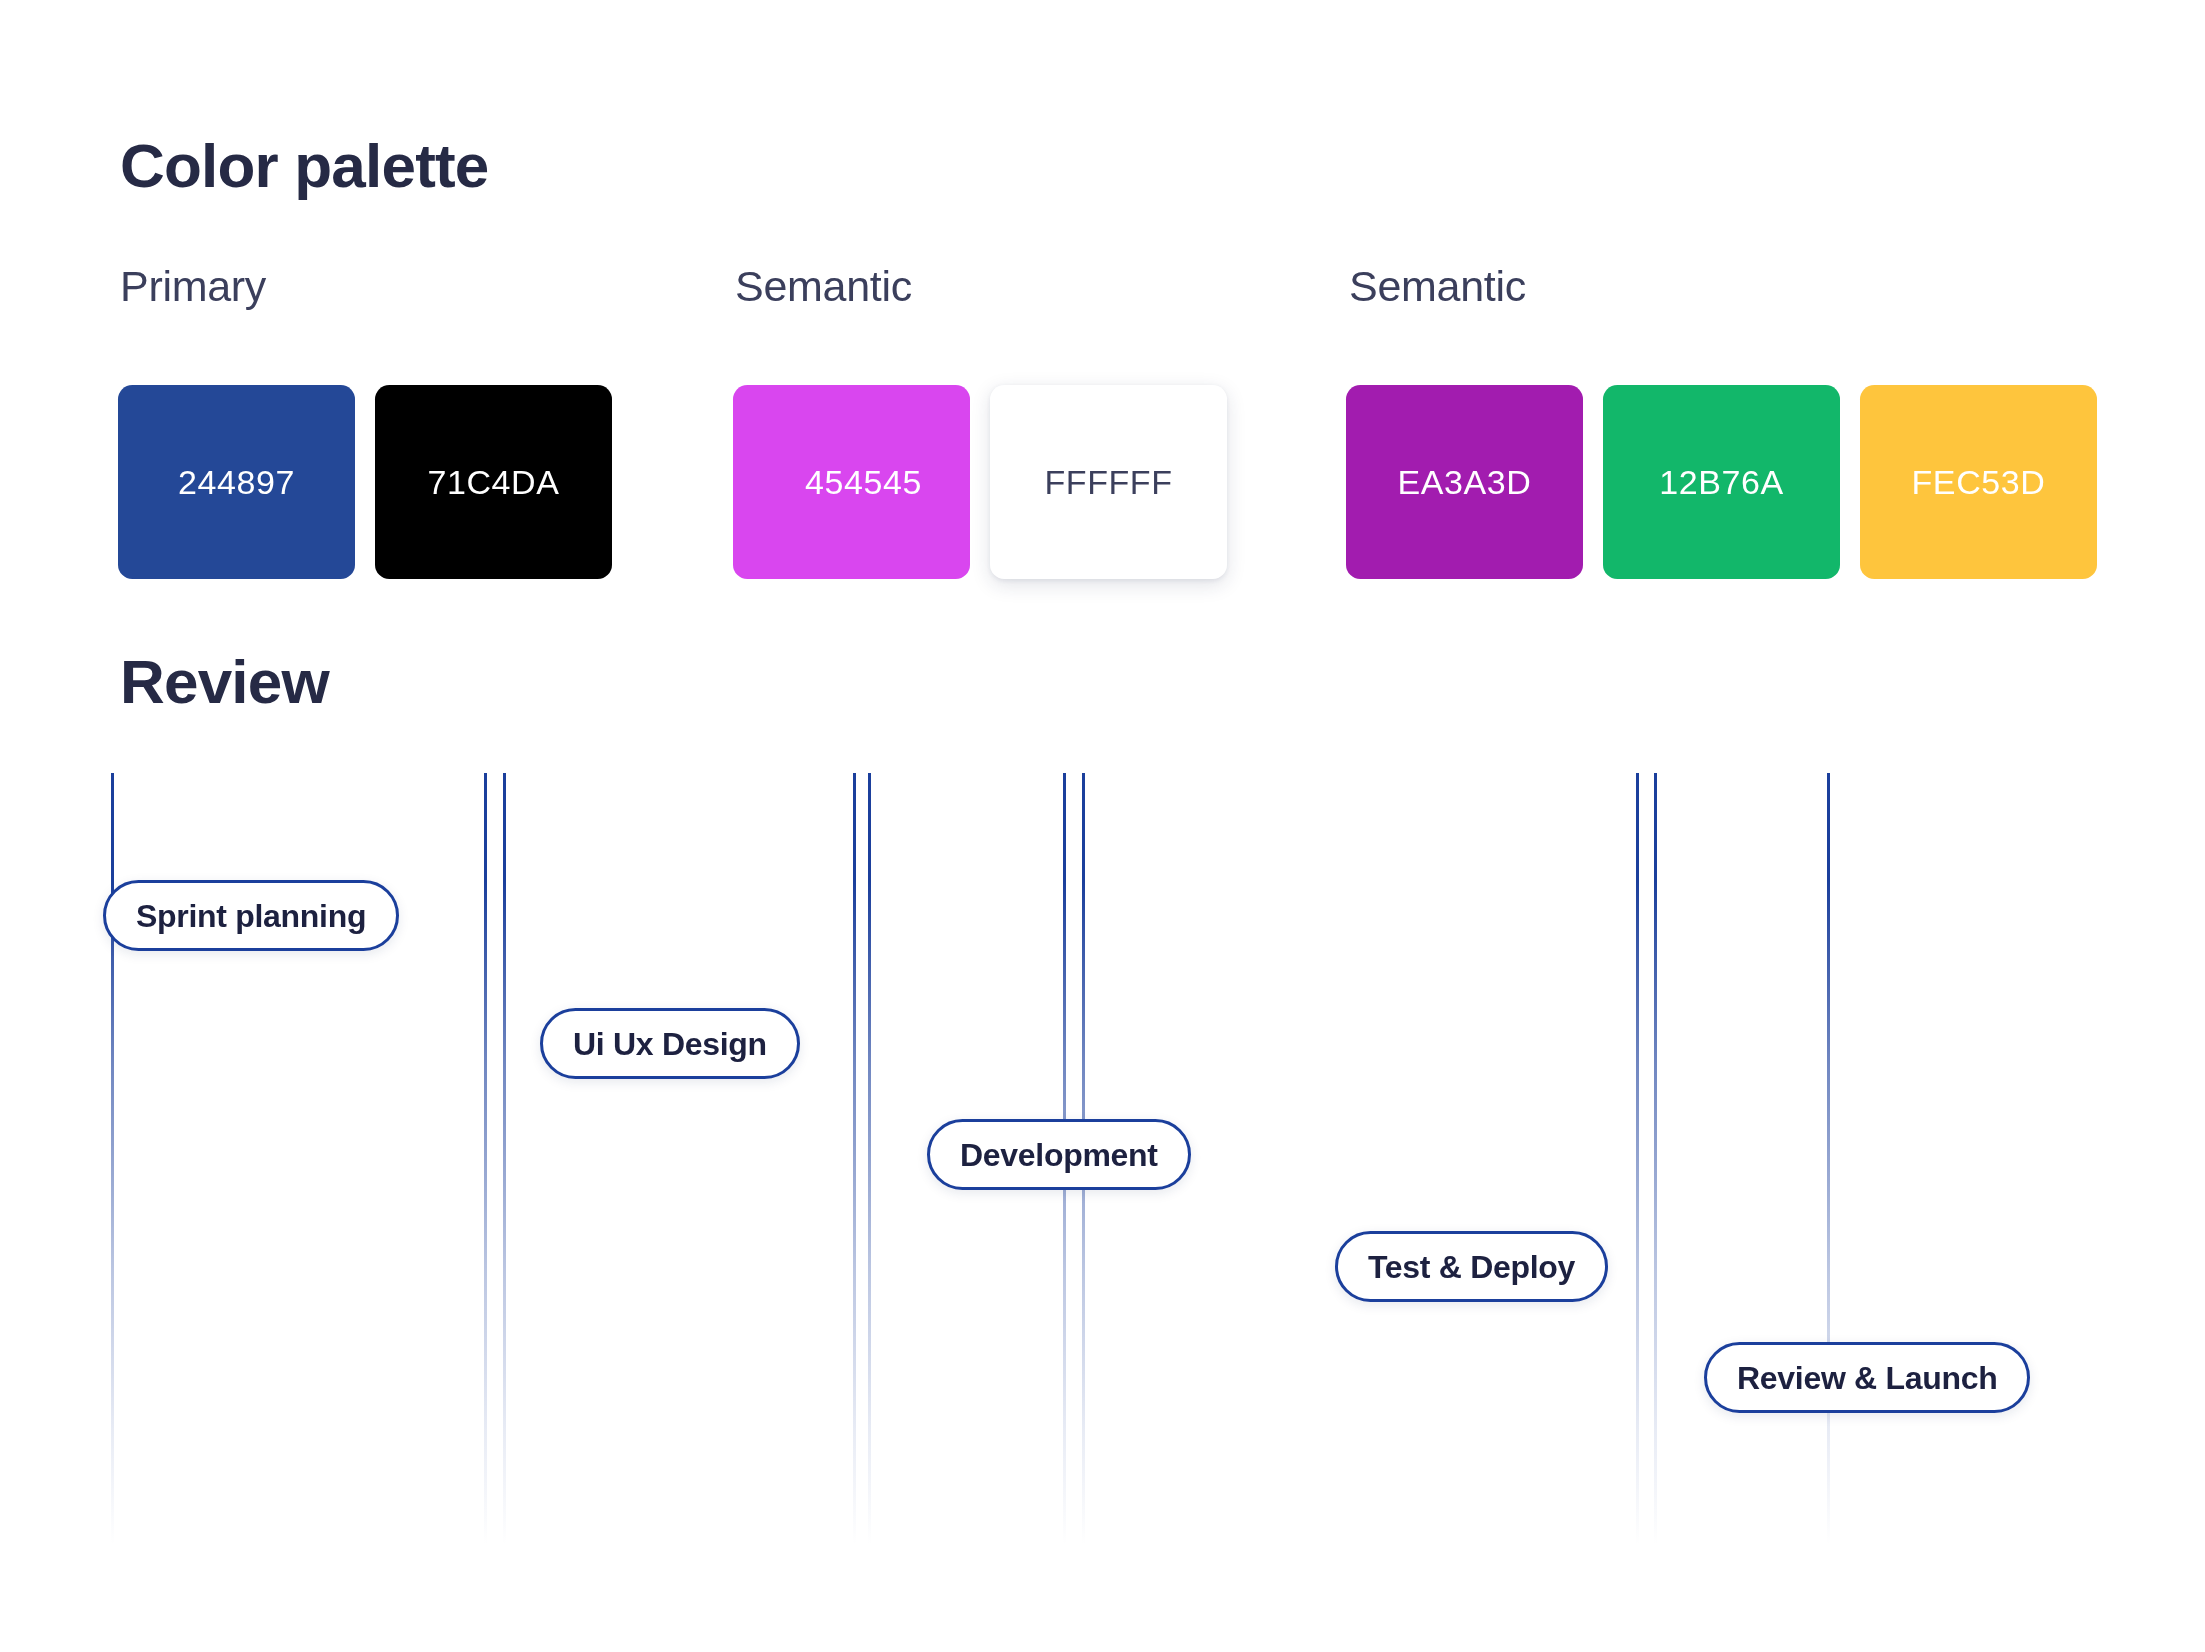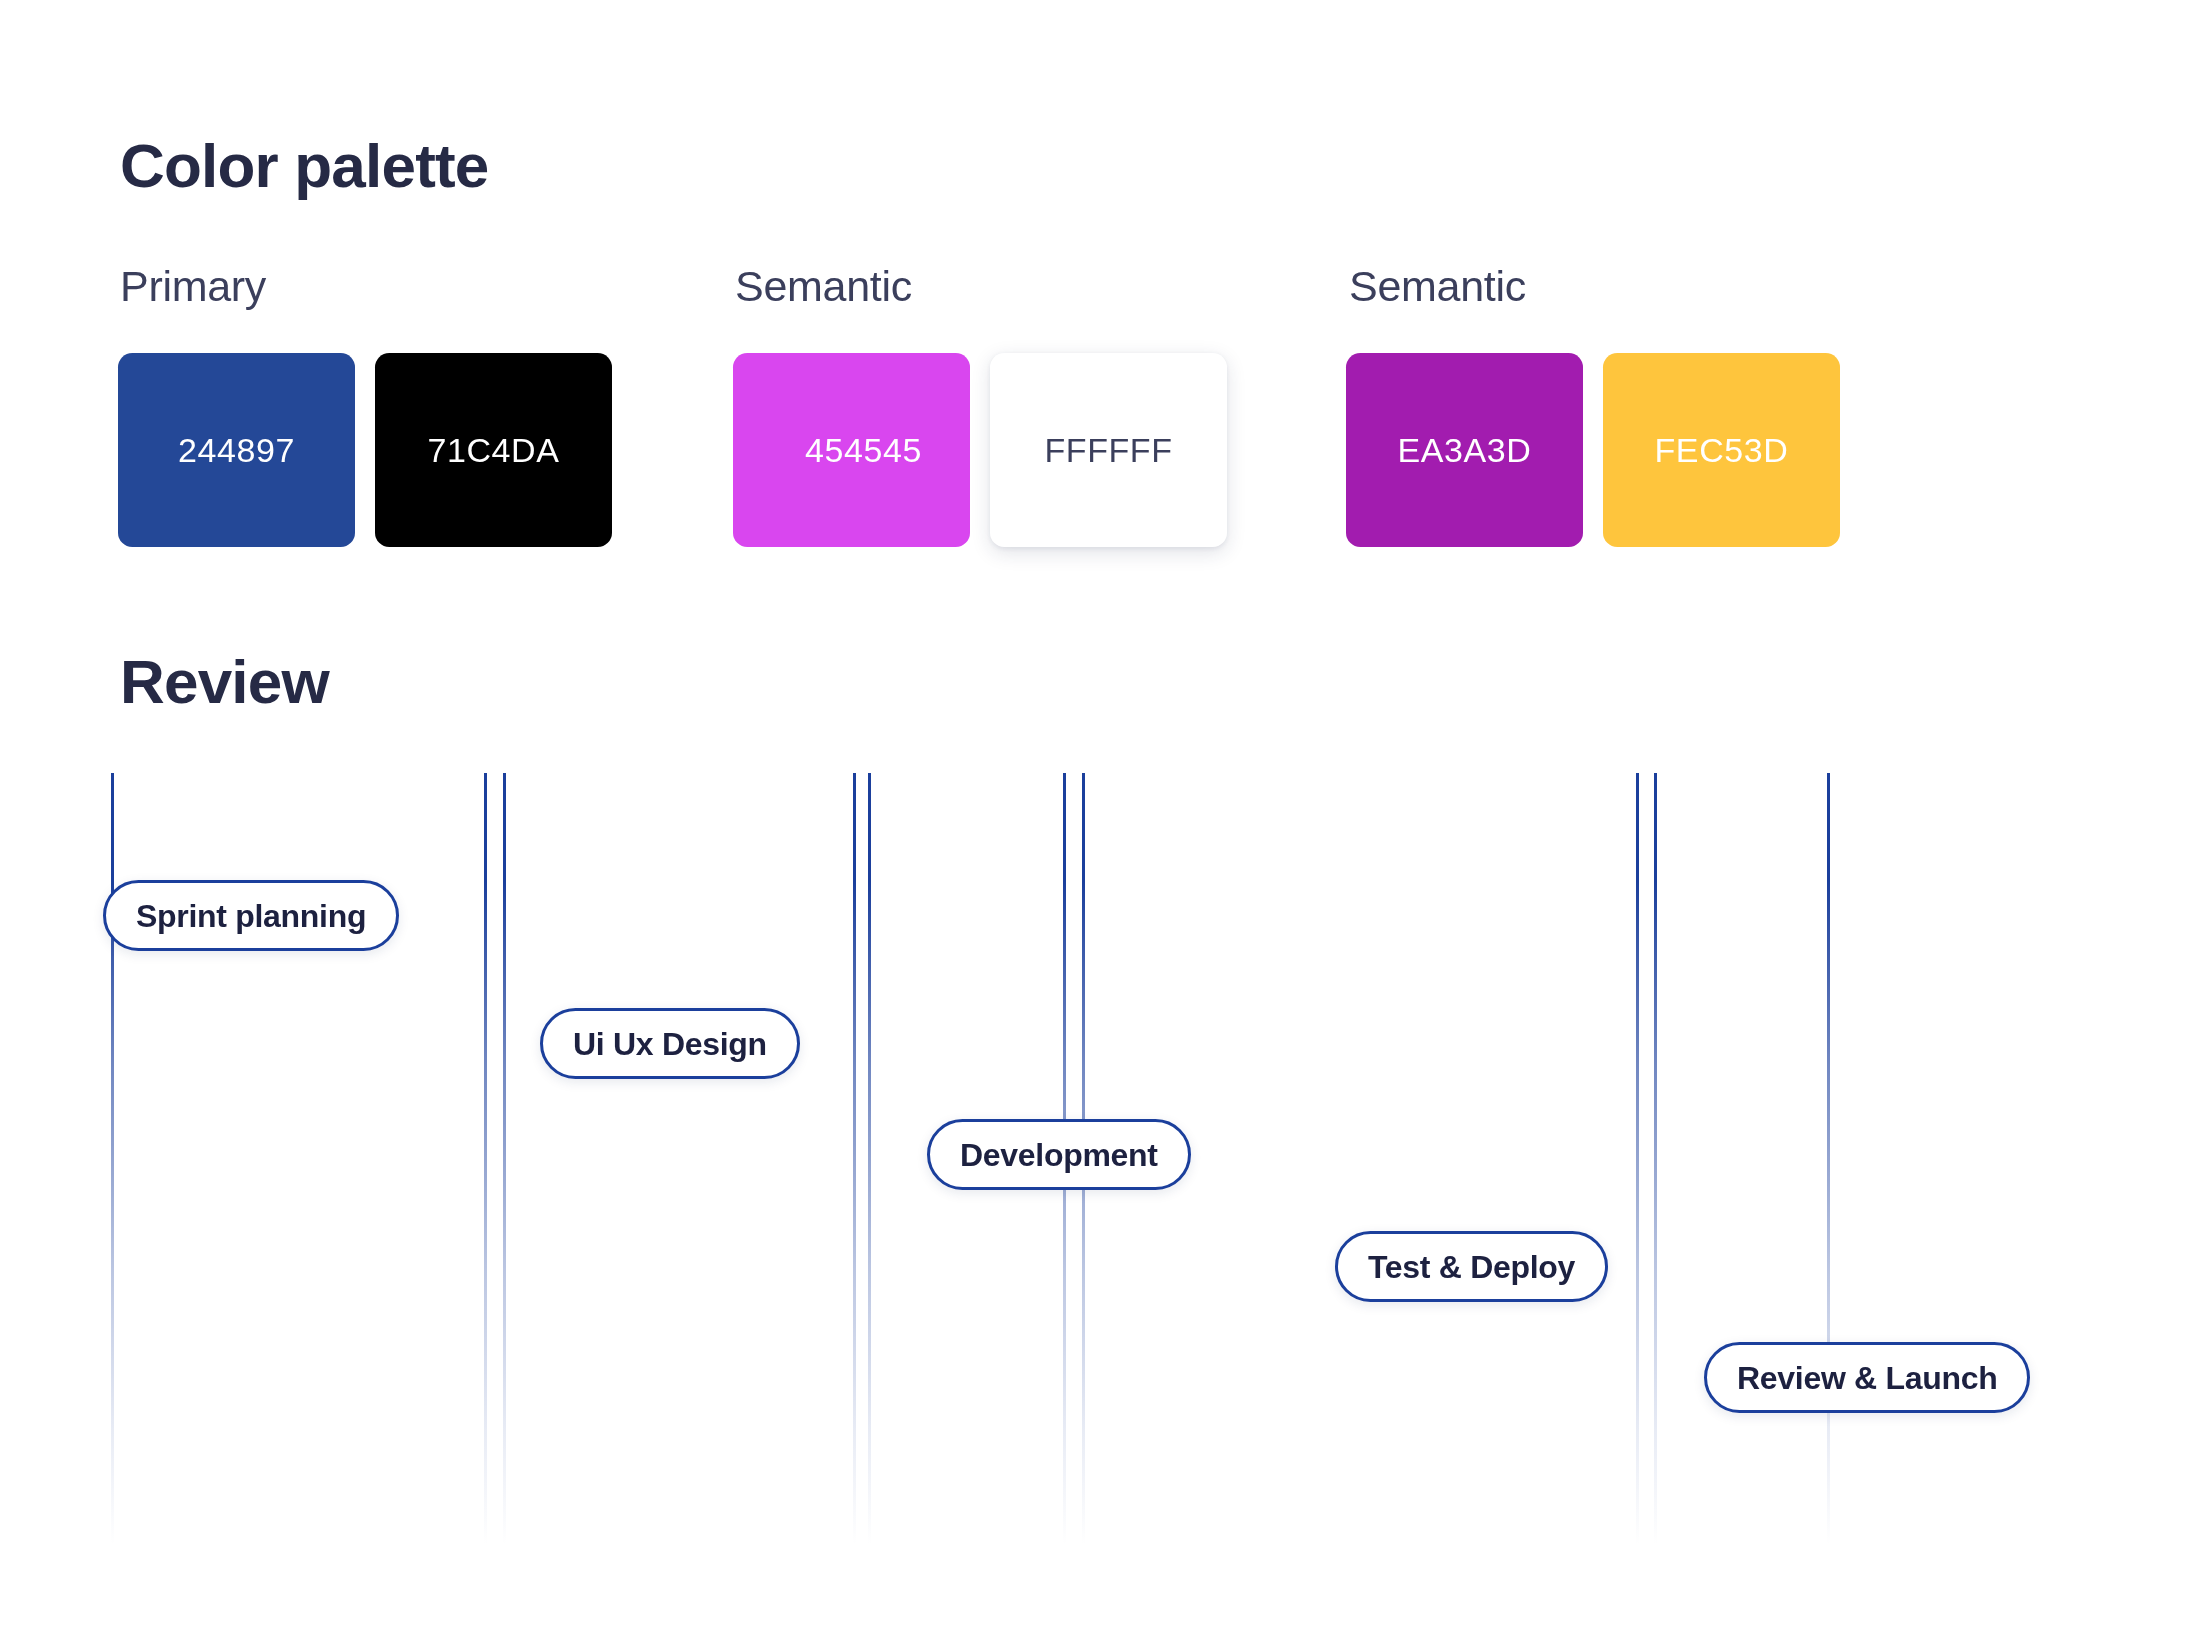--- a/index.html
+++ b/index.html
@@ -70,20 +70,21 @@
     width: 237px;
     height: 194px;
     border-radius: 14.3px;
     display: flex;
     align-items: center;
     justify-content: center;
     font-size: 34px;
     letter-spacing: 0.6px;
     line-height: 1;
     user-select: none;
+    margin-top: 32px;
   }
 
   .swatch.light-shadow {
     box-shadow: 0 5.5px 19px rgba(32, 40, 80, 0.13),
                 0 1.1px 4.4px rgba(32, 40, 80, 0.07);
   }
 
   
 
   #process-canvas {
@@ -157,20 +158,23 @@
     </div>
     <div class="swatch light-shadow" style="background: rgb(255, 255, 255); color: rgb(59, 63, 92);">
       <span>FFFFFF</span>
     </div>
   </div>
 
   <div id="row-semantic" class="swatch-row">
     <div class="swatch" style="background: #a21caf; color: rgb(255, 255, 255);">
       <span>EA3A3D</span>
     </div>
+    <div class="swatch" style="background: rgb(18, 183, 106); color: rgb(255, 255, 255);">
+      <span>12B76A</span>
+    </div>
     <div class="swatch" style="background: rgb(254, 197, 61); color: rgb(255, 255, 255);">
       <span>FEC53D</span>
     </div>
   </div>
 
   <h1 id="process-title" class="section-title">Review</h1>
 
   <div id="process-canvas">
       <div class="rail" style="left: 111px;"></div>
       <div class="rail" style="left: 484px;"></div>

